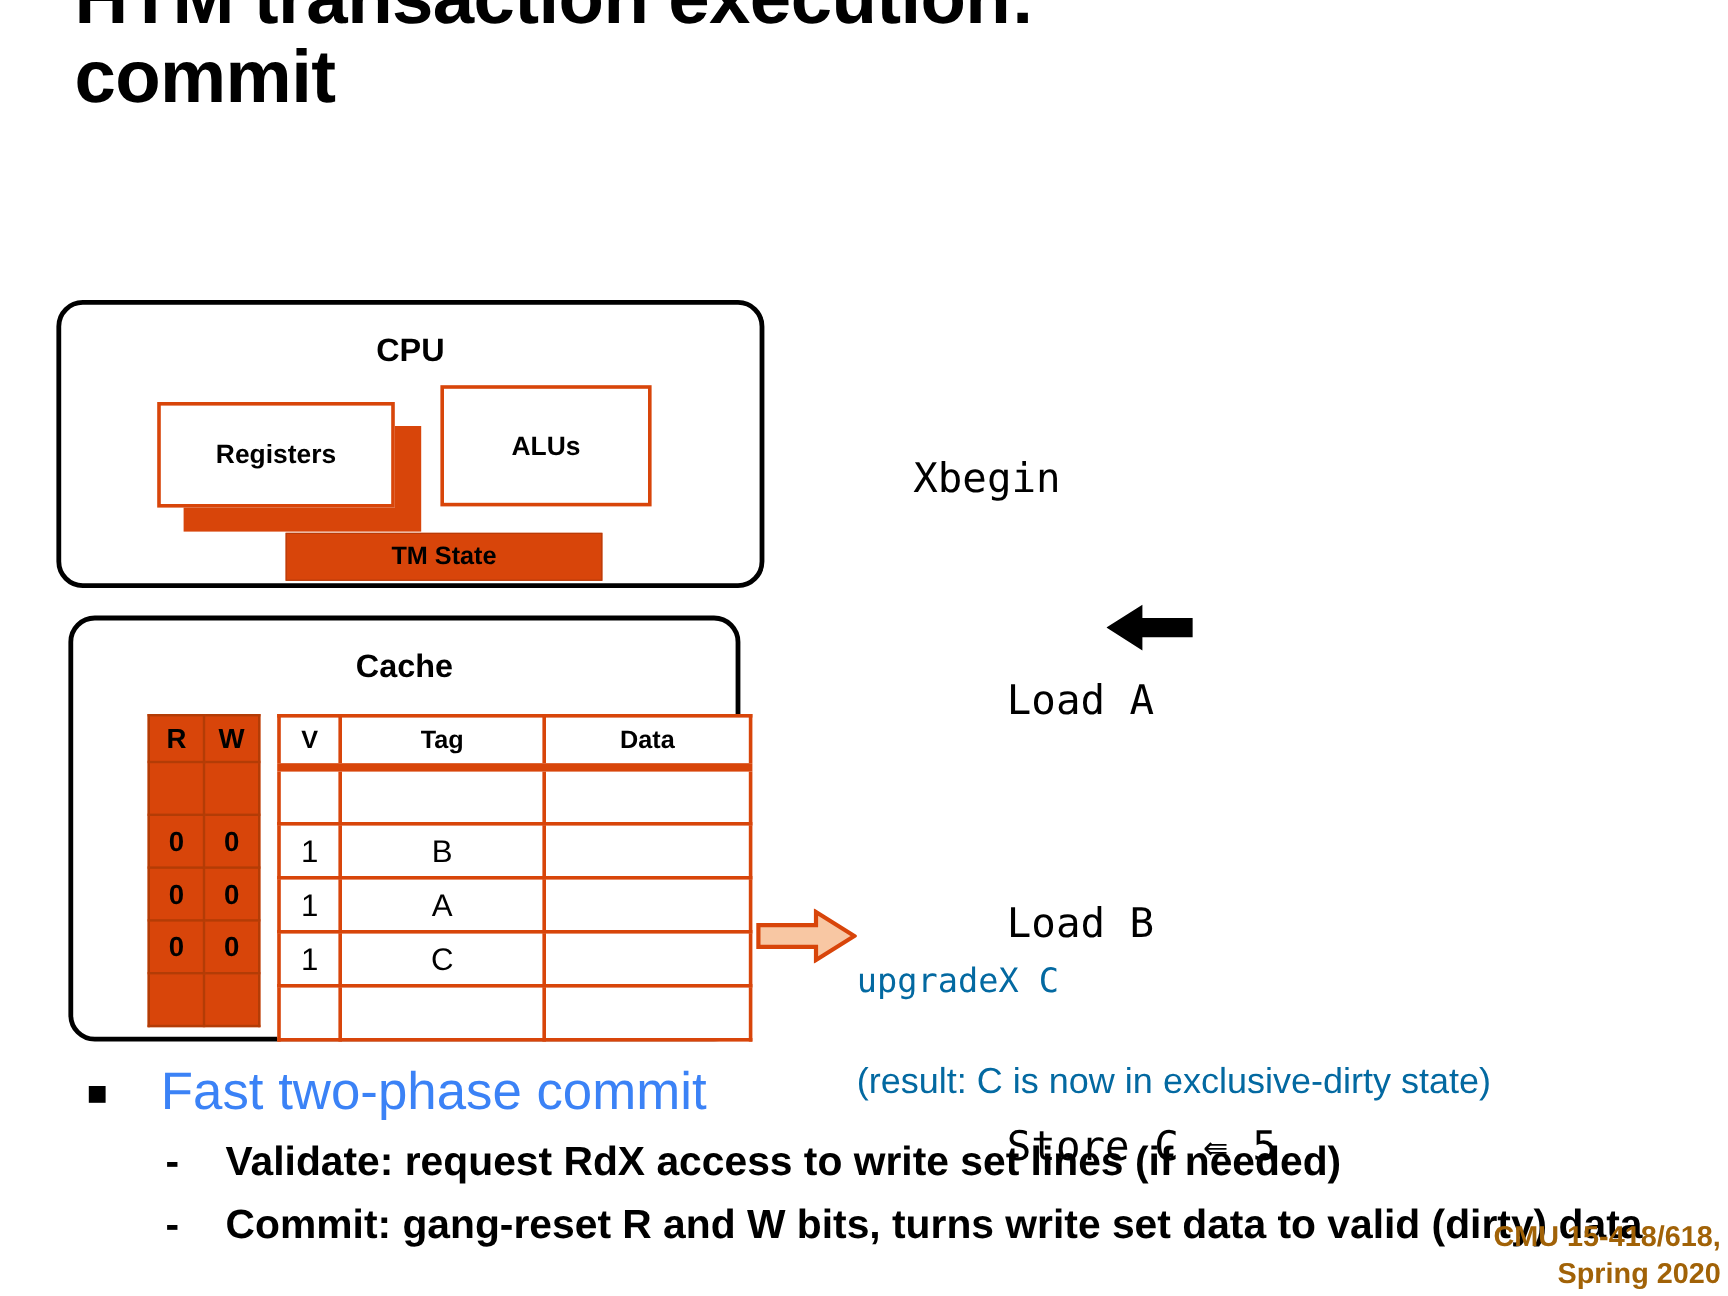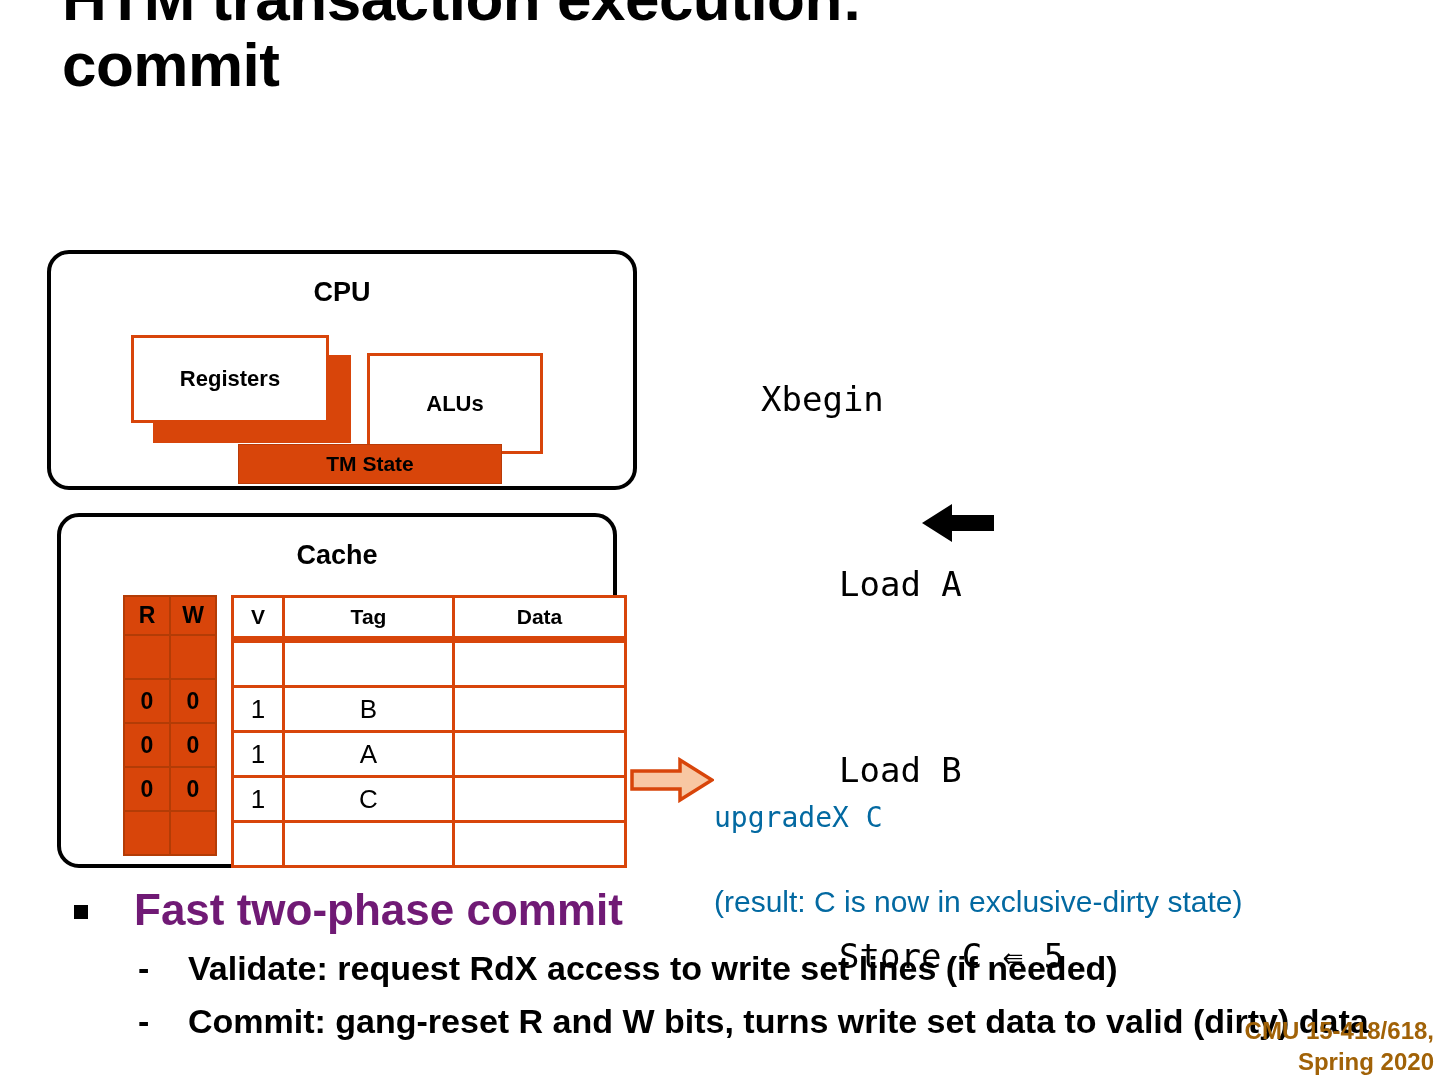--- a/index.html
+++ b/index.html
@@ -69,21 +69,21 @@
   }
 
   
   #alus-box {
     position: absolute; left: 316px; top: 67px;
     box-sizing: border-box;
     width: 176px; height: 101px;
     background: #ffffff;
     border: 3px solid #D8450A;
     display: flex; align-items: center; justify-content: center;
-    font-size: 22px; font-weight: bold; margin-top: 32px;
+    font-size: 22px; font-weight: bold;
   }
 
   
   #tm-state-box {
     position: absolute; left: 187px; top: 190px;
     box-sizing: border-box;
     width: 264px; height: 40px;
     background: #D8450A;
     border: 1px solid #B93B08;
     display: flex; align-items: center; justify-content: center;
@@ -187,23 +187,23 @@
   }
   #upgrade-caption .plain-rest { display: block; }
 
   
   #bullets { position: absolute; left: 62px; top: 885px; width: 1340px; }
 
   .bullet-l1 {
     position: relative;
     padding-left: 72px;
     font-size: 44px;
-    font-weight: bold;
+    font-weight: normal;
     line-height: 1.15;
-    color: #701a75;
+    color: #3b82f6;
   }
   .bullet-l1 .sq {
     position: absolute;
     left: 12px; top: 20px;
     width: 14px; height: 14px;
     background: #000000;
   }
   .sub-list { margin-top: 6px; }
   .bullet-l2 {
     position: relative;

